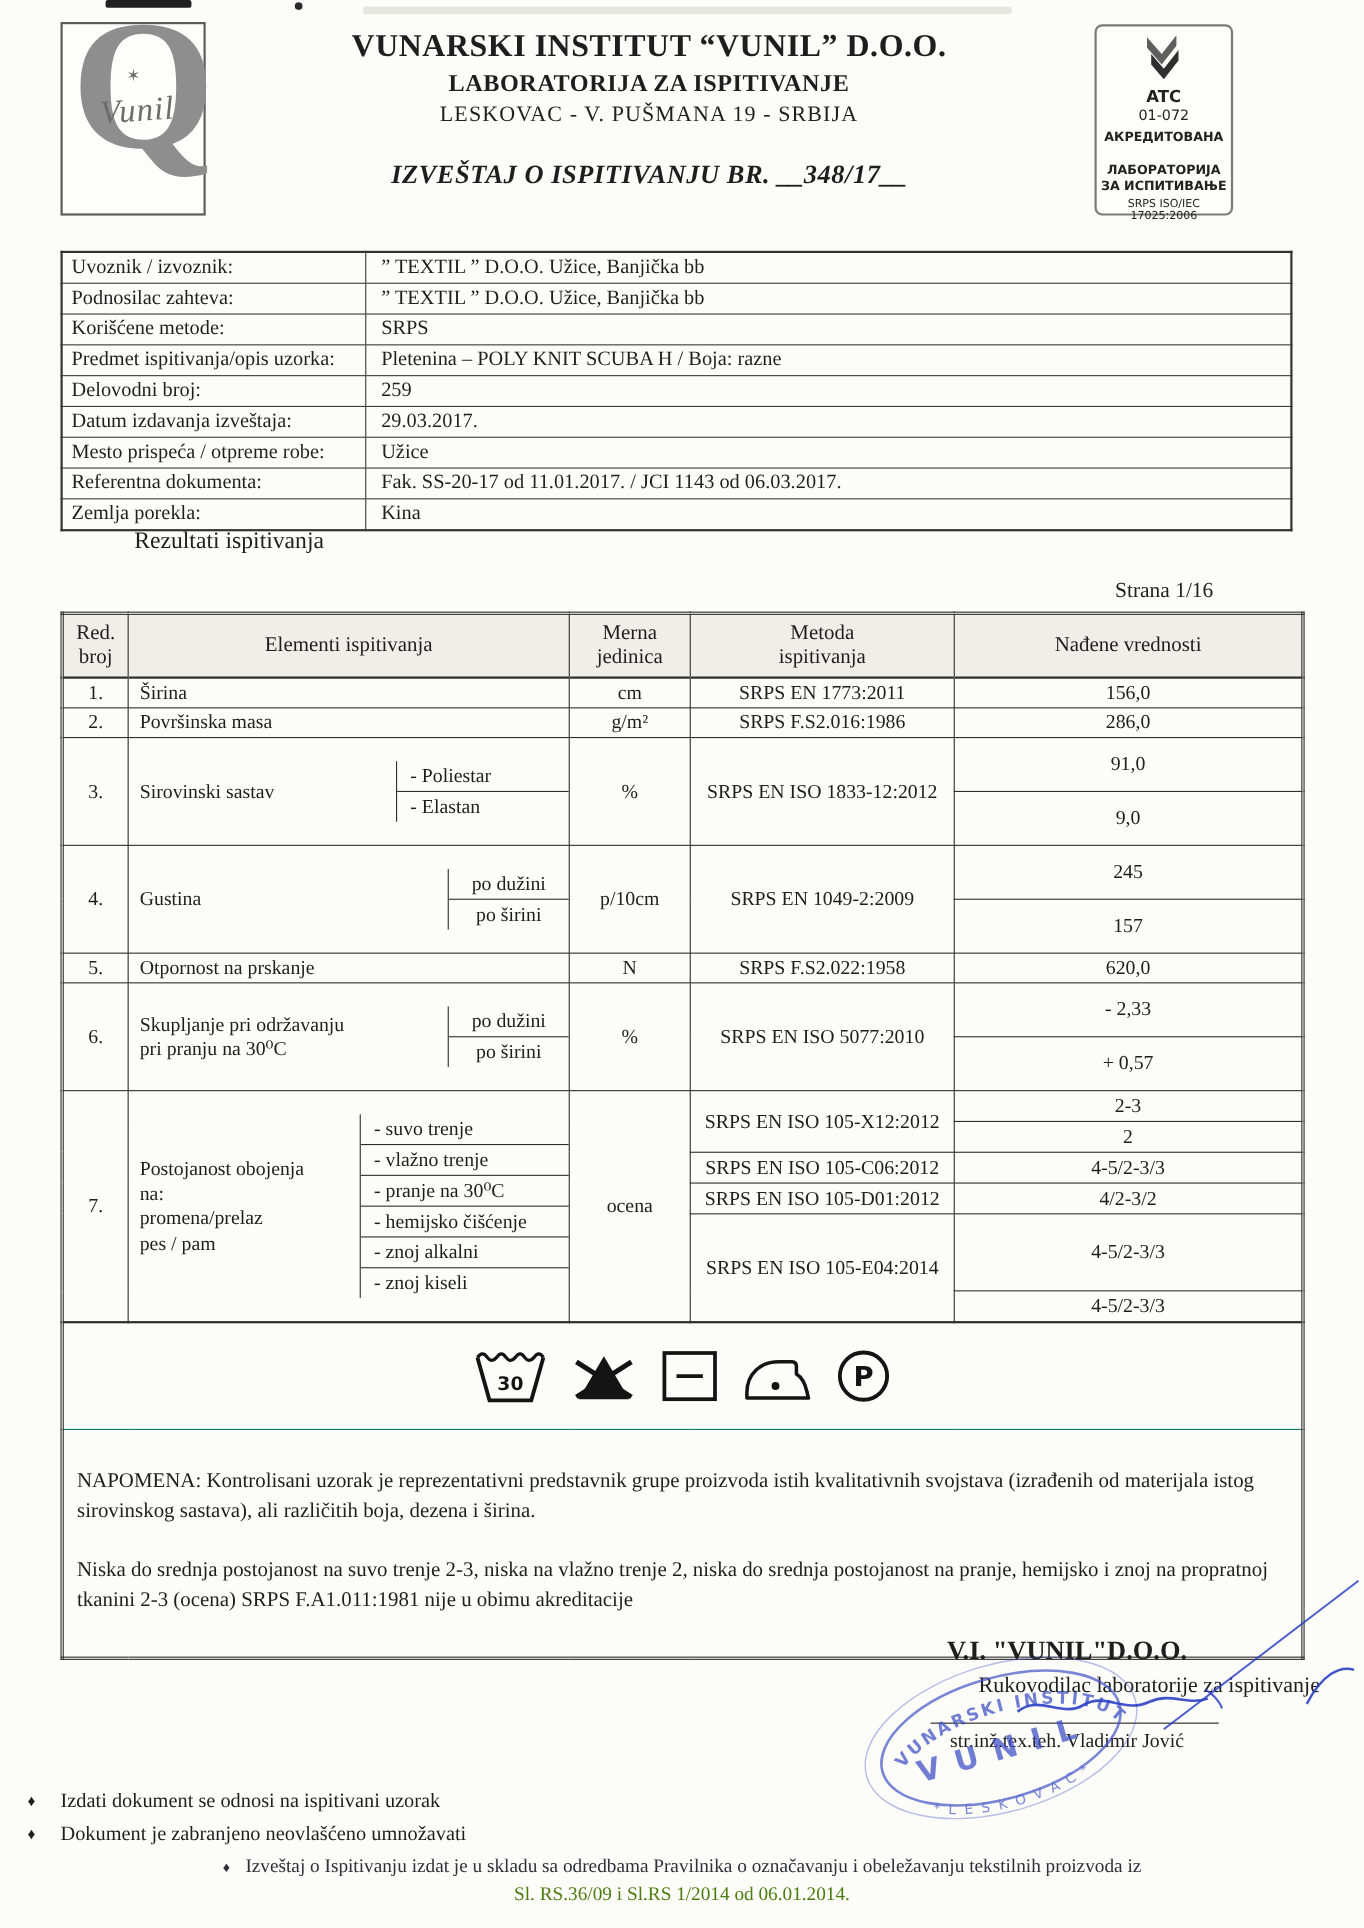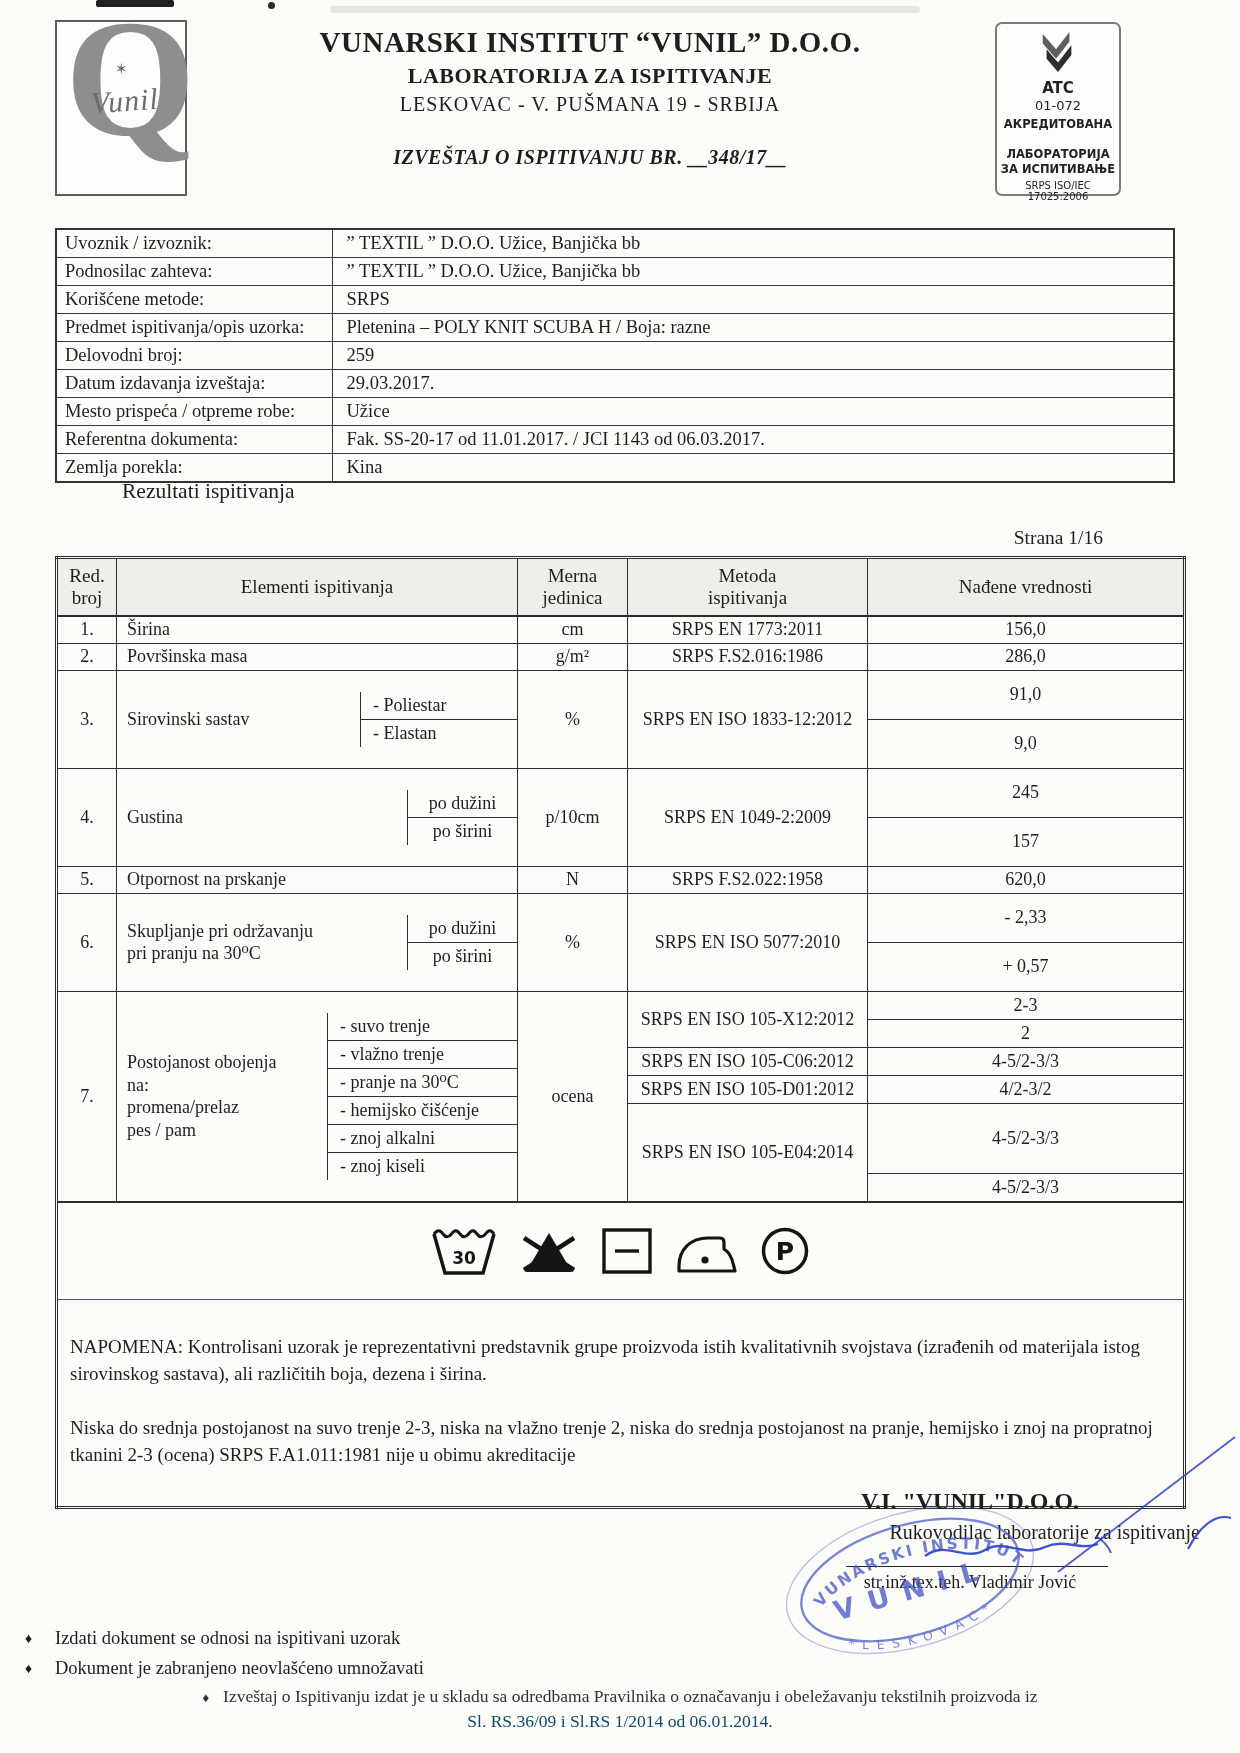--- a/index.html
+++ b/index.html
@@ -12,21 +12,21 @@
   
   .logo-box{position:absolute;left:55px;top:20px;width:128px;height:172px;border:2px solid #5d5d5d;background:#fdfdfb;}
   .logo-q{position:absolute;left:8px;top:-28px;font-size:168px;line-height:1;color:#8e8e8e;font-weight:bold;}
   .logo-word{position:absolute;left:34px;top:62px;font-style:italic;font-size:30px;color:#6c6c6c;transform:rotate(-4deg);letter-spacing:1px;}
   .logo-mark{position:absolute;left:58px;top:38px;font-size:15px;color:#6c6c6c;}
   .head-center{position:absolute;left:240px;top:26px;width:700px;text-align:center;}
   .org-name{font-size:29px;font-weight:bold;letter-spacing:.5px;}
   .org-dept{font-size:22px;font-weight:bold;margin-top:4px;letter-spacing:.5px;}
   .org-addr{font-size:20px;margin-top:4px;letter-spacing:1px;}
   .report-title{position:absolute;left:240px;top:146px;width:700px;text-align:center;
-                font-size:20px;font-weight:bold;font-style:italic;letter-spacing:.5px;}
+                font-size:24px;font-weight:bold;font-style:italic;letter-spacing:.5px;}
   .report-title .uscore{letter-spacing:0;}
   .badge{position:absolute;left:995px;top:22px;width:122px;height:170px;border:2px solid #7a7a7a;border-radius:7px;
          background:#fdfdfb;text-align:center;font-family:"DejaVu Sans","Liberation Sans",sans-serif;color:#222;}
   .badge svg{margin-top:8px;}
   .badge-acr{font-size:15px;font-weight:bold;margin-top:1px;}
   .badge-num{font-size:13px;margin-top:1px;}
   .badge-l{font-size:11.5px;font-weight:600;line-height:1.25;margin-top:4px;}
   .badge-std{font-size:10px;margin-top:4px;letter-spacing:0;}
   
   table{border-collapse:collapse;}
@@ -59,21 +59,21 @@
   .sig-line{position:absolute;left:846px;top:1566px;width:262px;border-top:1.6px solid #222;}
   .sig-name{position:absolute;left:740px;top:1572px;width:460px;text-align:center;font-size:18px;}
   .stamp{position:absolute;left:730px;top:1496px;opacity:.82;}
   .overlay{position:absolute;left:0;top:0;pointer-events:none;}
   
   .fbul{position:absolute;left:25px;font-size:18.5px;}
   .fbul .b{display:inline-block;width:30px;font-size:14px;vertical-align:1px;}
   .fb1{top:1628px;} .fb2{top:1658px;}
   .fcenter{position:absolute;left:0;top:1686px;width:1240px;text-align:center;font-size:17.5px;color:#2f2f3a;}
   .fcenter .b{font-size:13px;margin-right:14px;}
-  .fcenter2{position:absolute;left:0;top:1711px;width:1240px;text-align:center;font-size:17.5px;color:#0c4a6e;}
+  .fcenter2{position:absolute;left:0;top:1711px;width:1240px;text-align:center;font-size:17.5px;color:#4d7c0f;}
   svg text{font-family:"DejaVu Sans","Liberation Sans",sans-serif;}
 </style>
 </head>
 <body>
 
 <div class="page">
 
   <div class="smudge-top"></div>
   <div class="dot-top"></div>
   <div class="smear"></div>

